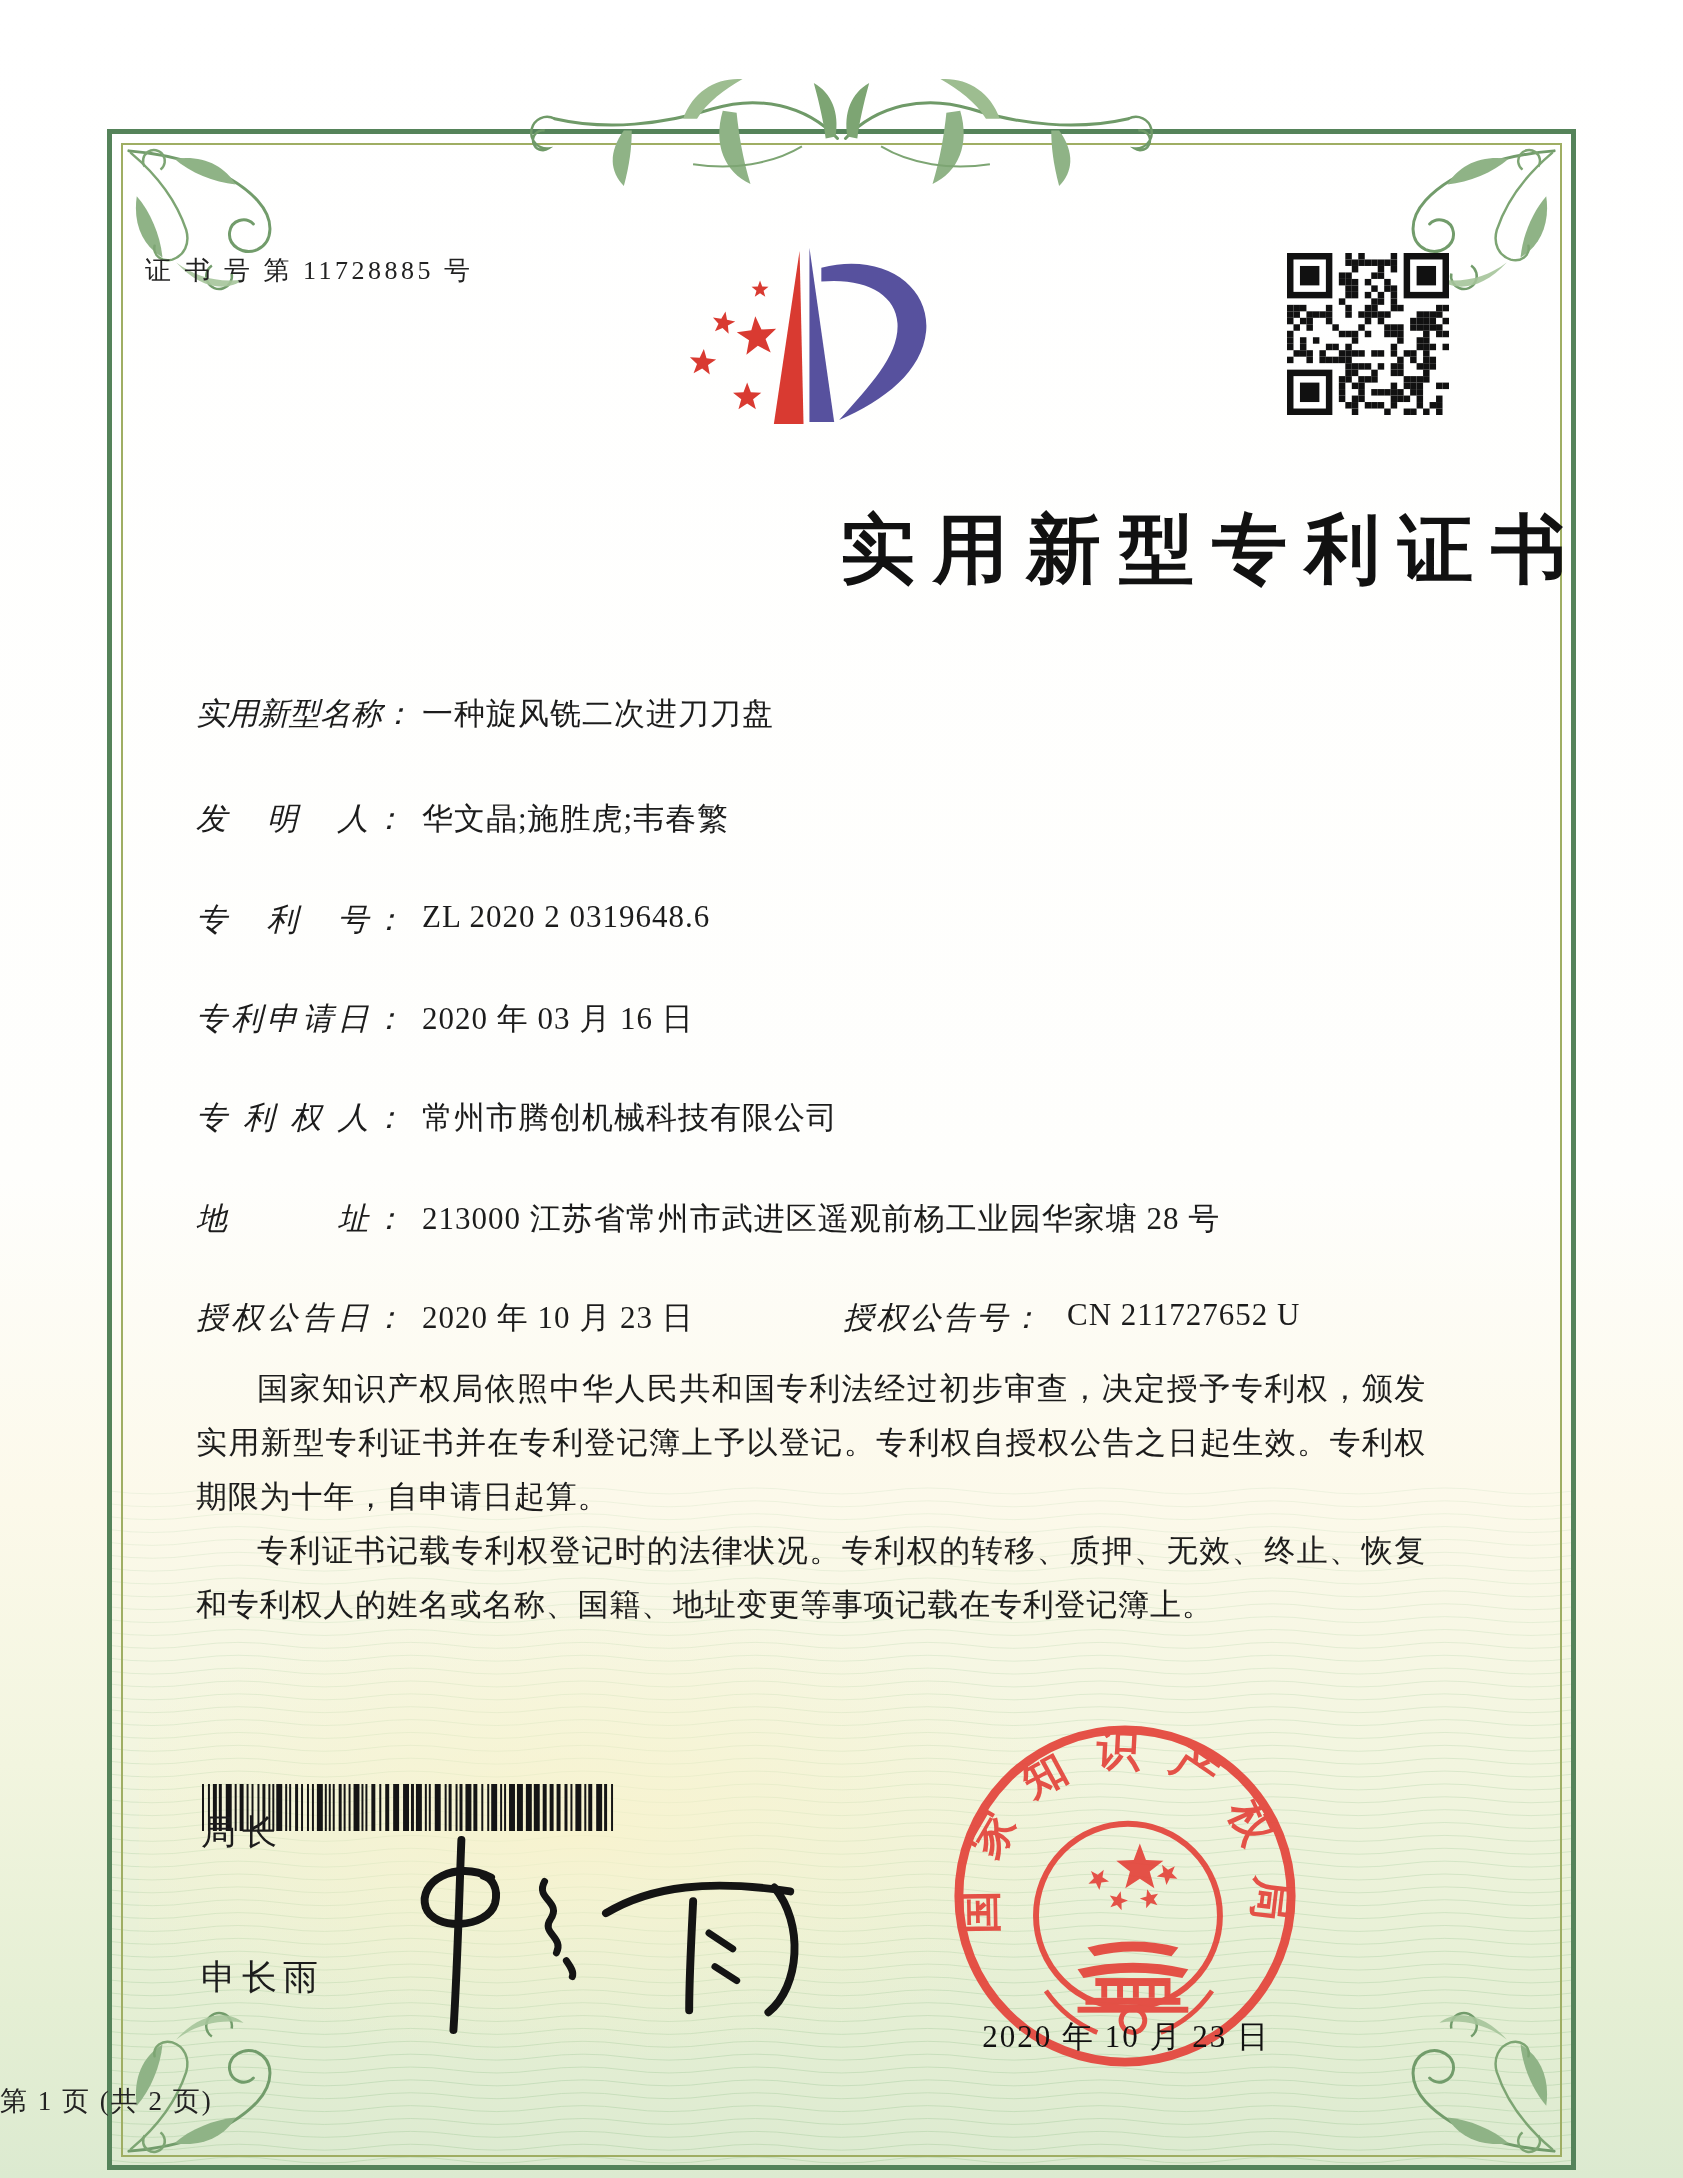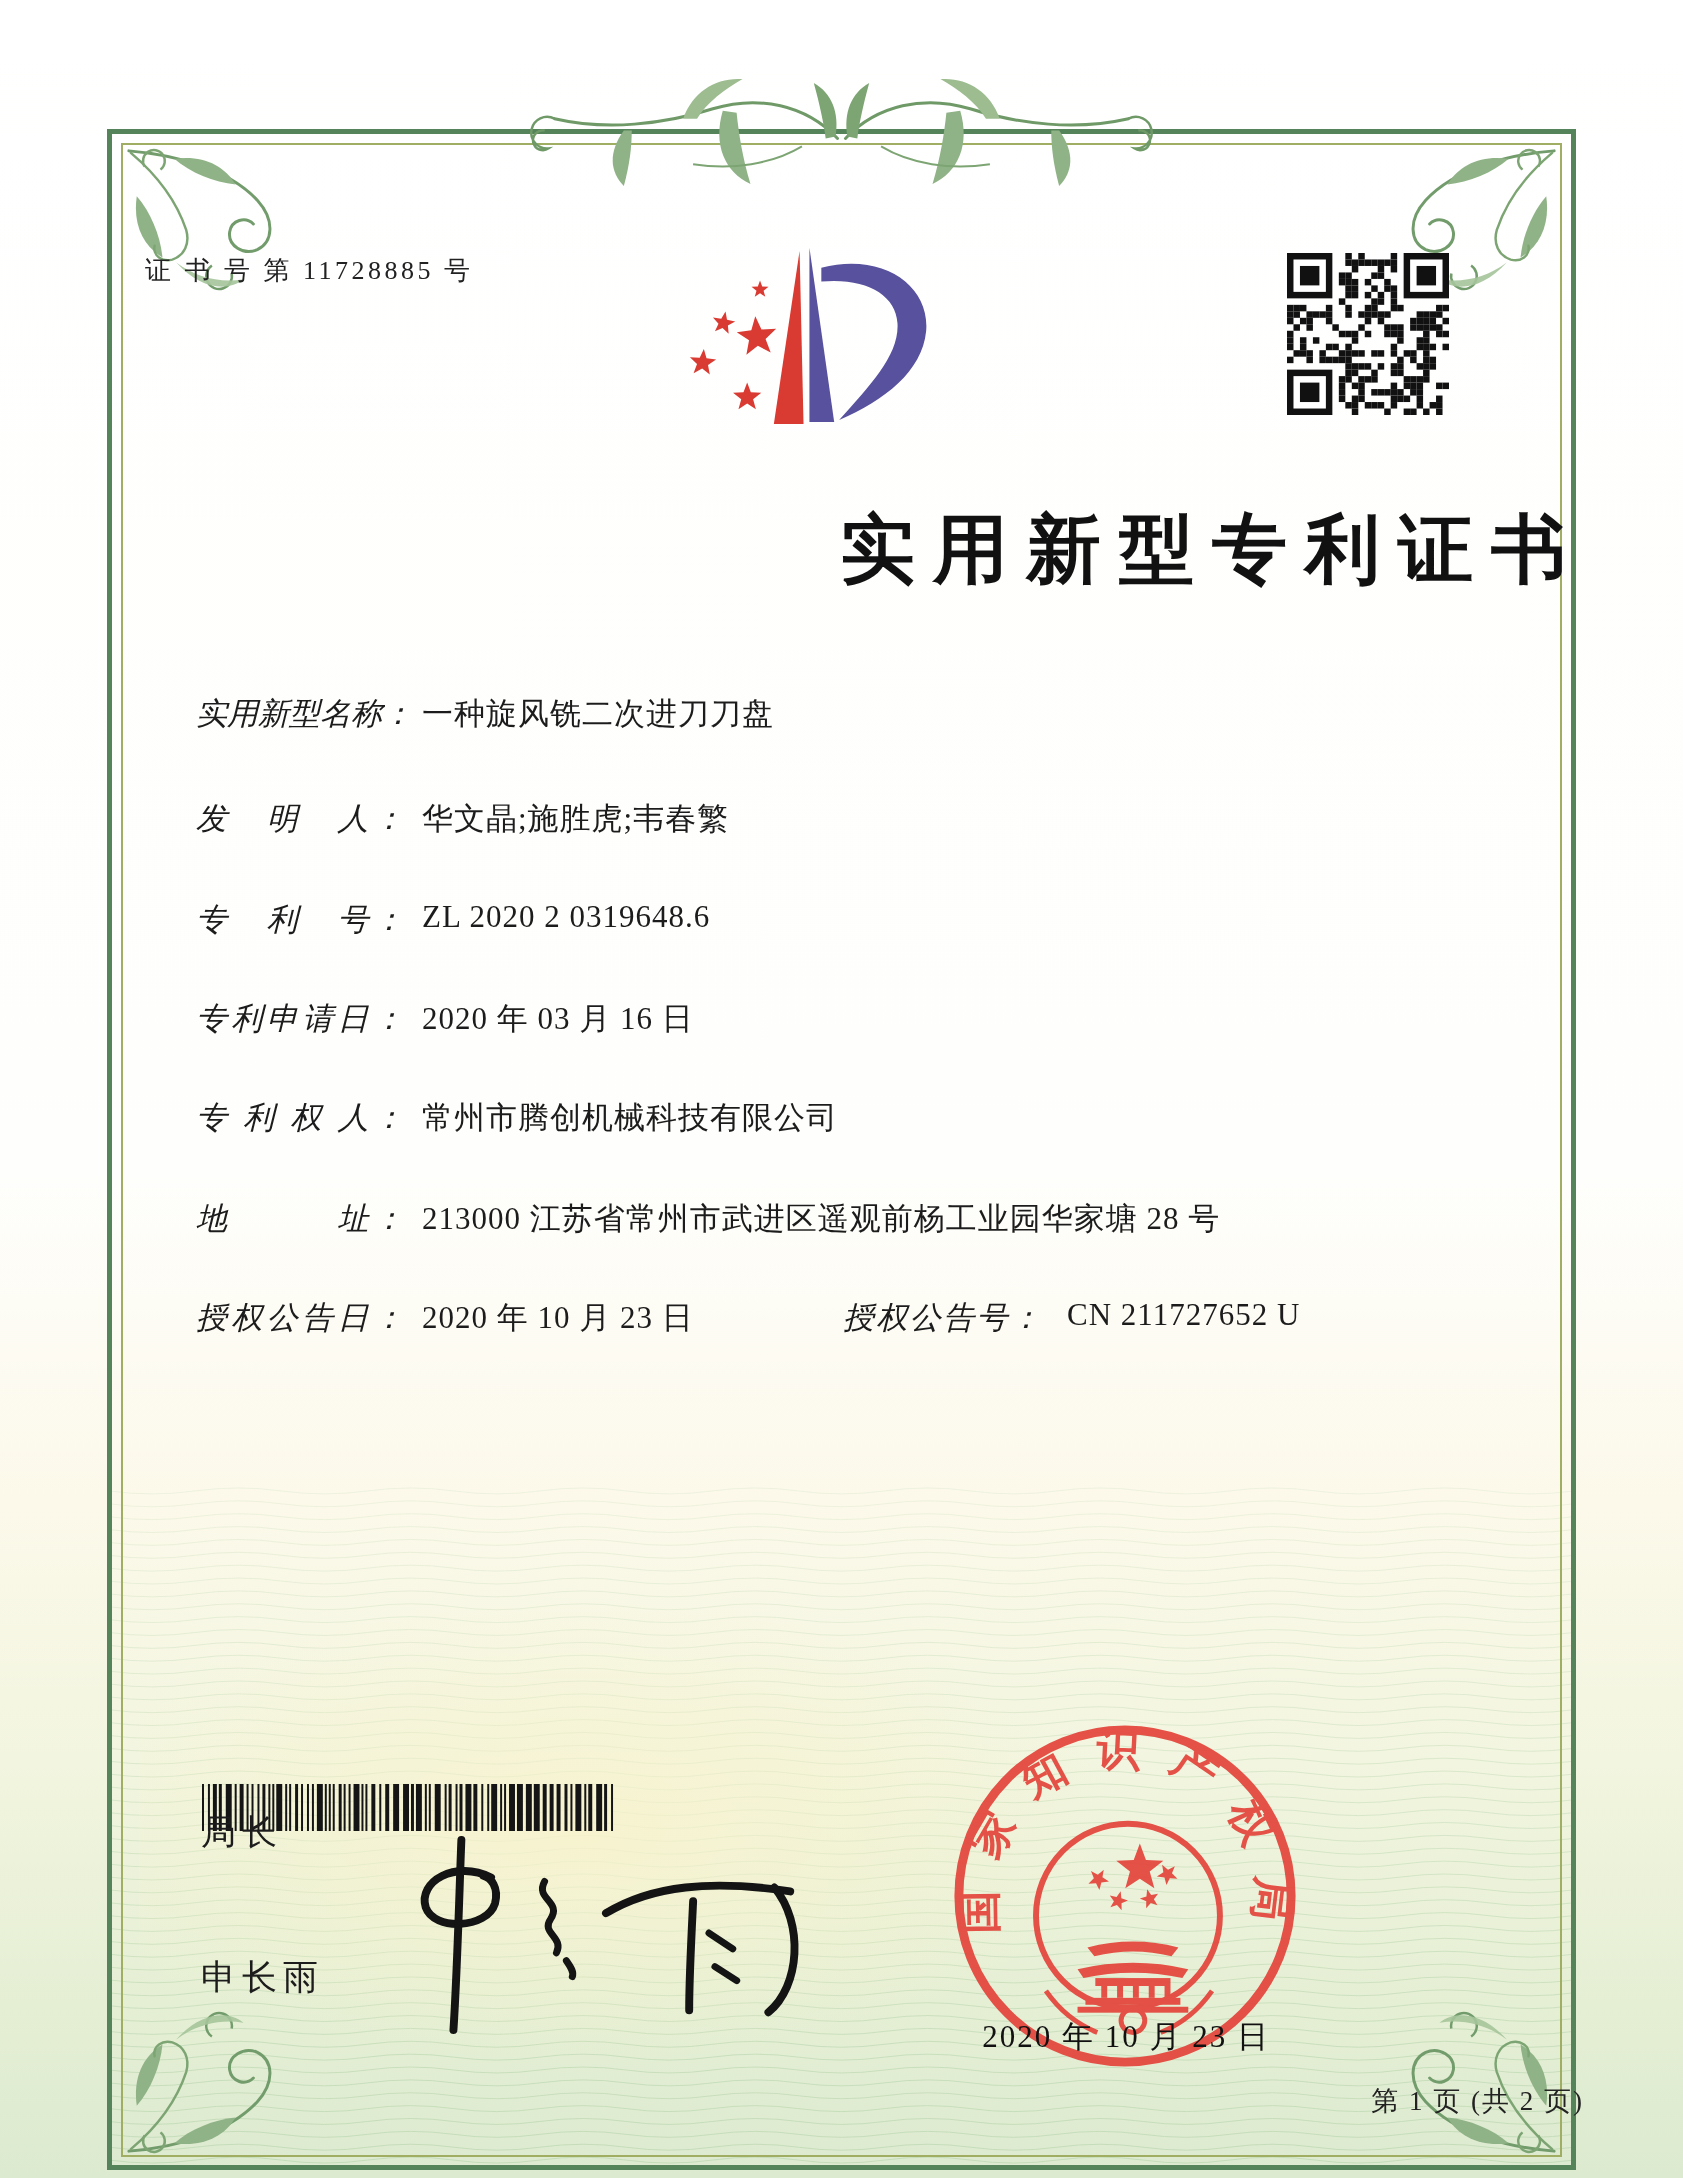--- a/index.html
+++ b/index.html
@@ -27,21 +27,21 @@
   .fvalue{margin-left:18px;letter-spacing:1px;}
   .fpair2{position:absolute;left:624px;top:0;margin-left:23px;}
   #paras{left:196px;top:1362px;width:1230px;font-size:31px;line-height:54px;text-align:justify;letter-spacing:0.8px;z-index:5;}
   #paras p{margin:0;text-indent:61px;}
   #barcode{left:202px;top:1784px;width:414px;height:47px;z-index:5;}
   #issuer-role{left:201px;top:1809px;font-size:35px;letter-spacing:6px;z-index:5;}
   #issuer-name{left:201px;top:1954px;font-size:35px;letter-spacing:6px;z-index:5;text-align:center;}
   #signature{left:396px;top:1830px;width:416px;height:208px;z-index:5;}
   #seal{left:947px;top:1718px;width:356px;height:356px;z-index:4;opacity:.93;}
   #seal-date{left:941px;top:2016px;width:370px;text-align:center;font-size:31px;letter-spacing:2px;color:#111;z-index:6;}
-  #footer{left:0;top:2083px;width:1584px;text-align:right;font-size:27px;letter-spacing:2px;color:#222;z-index:6;}
+  #footer{left:0;top:2083px;width:1584px;text-align:left;font-size:27px;letter-spacing:2px;color:#222;z-index:6;}
 </style>
 </head>
 <body>
 
 <svg width="0" height="0" style="position:absolute" aria-hidden="true">
   <defs>
     <g id="corner-flourish">
       <path d="M12,12 C60,16 112,30 142,62 C160,82 158,104 142,112 C128,118 112,108 114,94 C116,82 130,78 138,86" fill="none" stroke="#729c6b" stroke-width="3" stroke-linecap="round"></path>
       <path d="M58,20 C86,16 108,26 120,46 C98,44 74,34 58,20 Z" fill="#8fb386"></path>
       <path d="M20,58 C16,86 26,108 46,120 C44,98 34,74 20,58 Z" fill="#8fb386"></path>
@@ -395,20 +395,24 @@
   <div class="abs frow z5" style="top:1198px">
     <span class="flabel">地　　　址：</span><span class="fvalue">213000 江苏省常州市武进区遥观前杨工业园华家塘 28 号</span>
   </div>
   <div class="abs frow z5" style="top:1297px;position:absolute">
     <span class="flabel">授权公告日：</span><span class="fvalue">2020 年 10 月 23 日</span>
     <span class="fpair2">
       <span class="flabel" style="width:198px">授权公告号：</span><span class="fvalue" style="margin-left:26px">CN 211727652 U</span>
     </span>
   </div>
 
+  <div id="paras" class="abs">
+    <p>国家知识产权局依照中华人民共和国专利法经过初步审查，决定授予专利权，颁发实用新型专利证书并在专利登记簿上予以登记。专利权自授权公告之日起生效。专利权期限为十年，自申请日起算。</p>
+    <p>专利证书记载专利权登记时的法律状况。专利权的转移、质押、无效、终止、恢复和专利权人的姓名或名称、国籍、地址变更等事项记载在专利登记簿上。</p>
+  </div>
 
   <svg id="barcode" class="abs" viewBox="0 0 418 47" preserveAspectRatio="none">
     <g id="barcode-svg">
         <rect x="0" y="0" width="2" height="47" fill="#151515"></rect>
         <rect x="6" y="0" width="2" height="47" fill="#151515"></rect>
         <rect x="11" y="0" width="4" height="47" fill="#151515"></rect>
         <rect x="17" y="0" width="3" height="47" fill="#151515"></rect>
         <rect x="24" y="0" width="6" height="47" fill="#151515"></rect>
         <rect x="33" y="0" width="2" height="47" fill="#151515"></rect>
         <rect x="38" y="0" width="4" height="47" fill="#151515"></rect>

